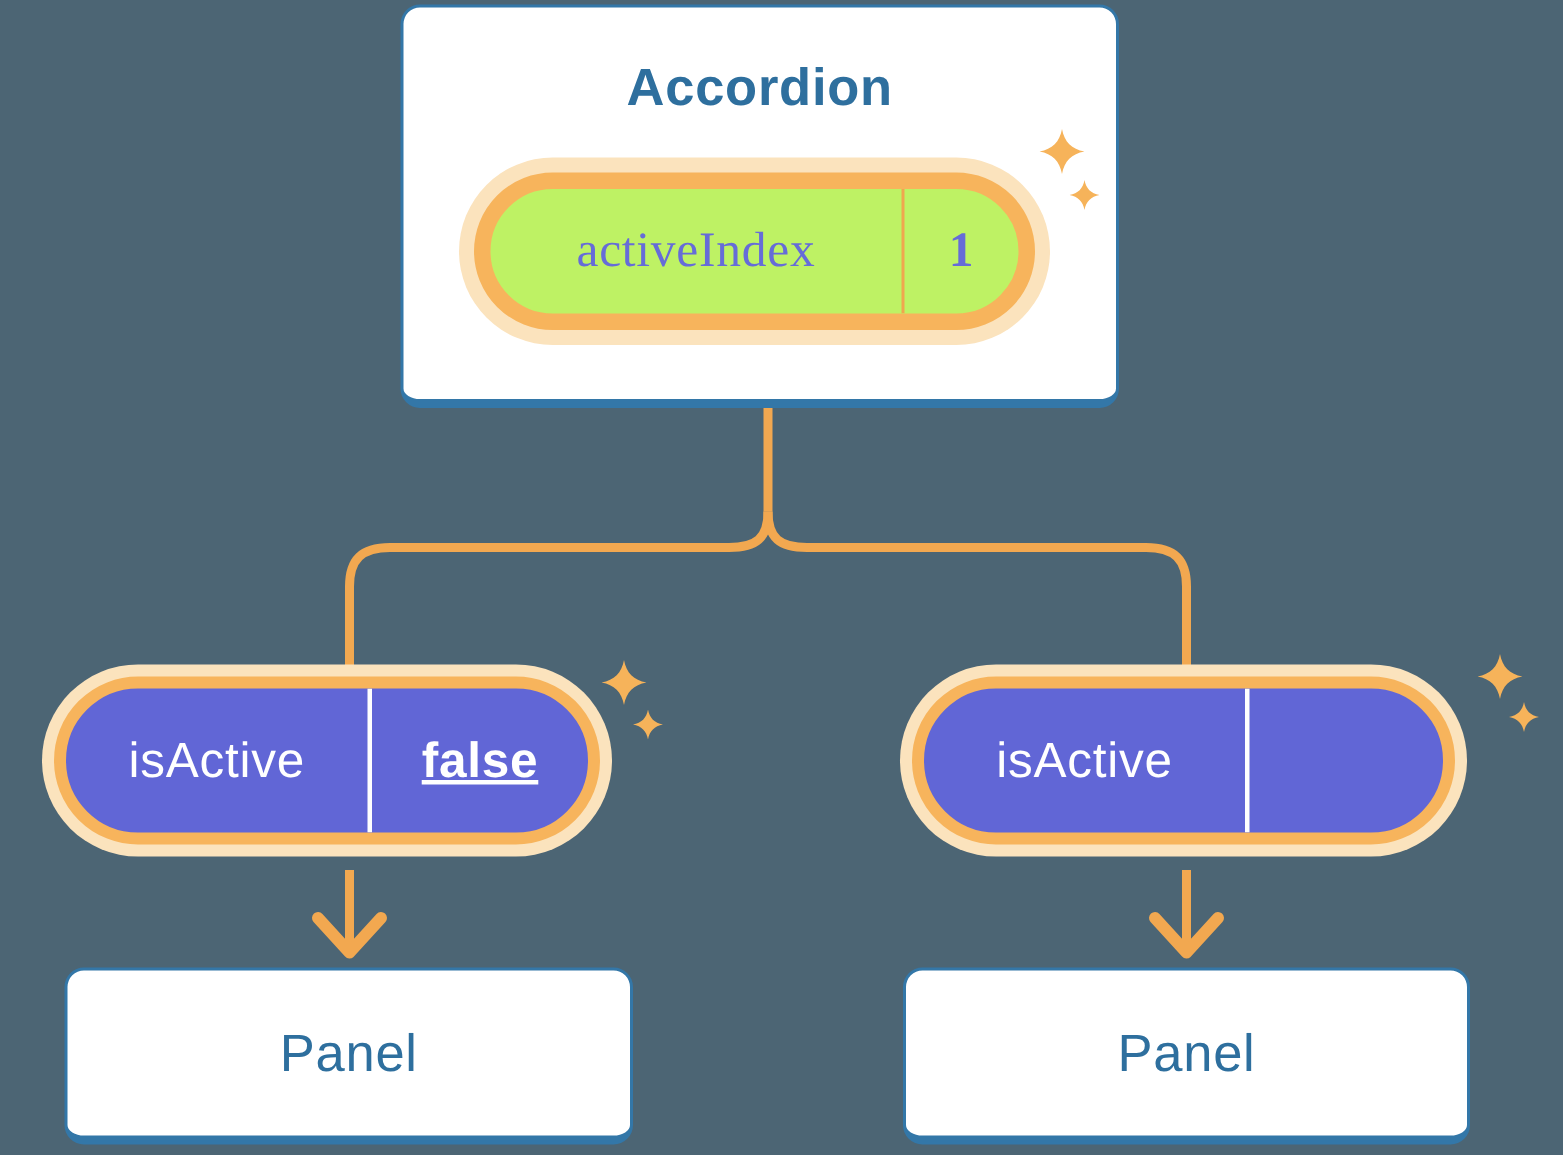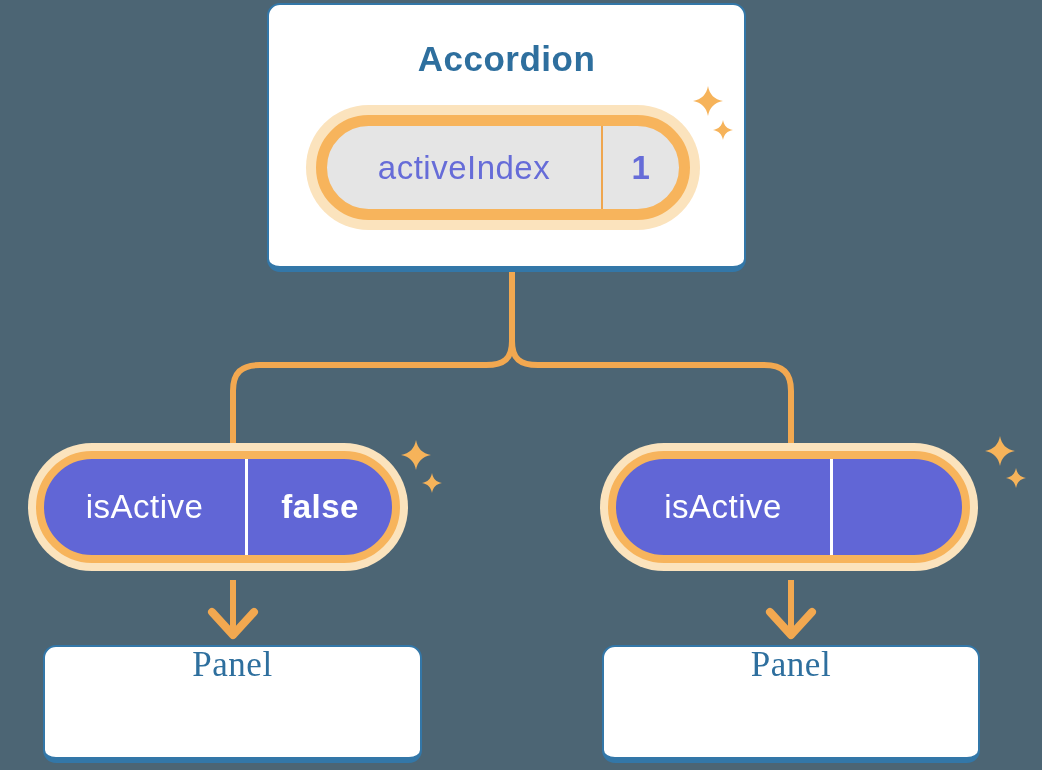--- a/index.html
+++ b/index.html
@@ -17,46 +17,46 @@
   .comp-box{
     position:absolute;background:#fff;border:2px solid var(--box-border-blue);
     border-bottom-width:6px;border-radius:13px;
   }
   .comp-title{
     color:var(--blue-text);font-size:35px;font-weight:600;letter-spacing:.5px;
     text-align:center;line-height:1;
   }
   .accordion-box{left:267px;top:3px;width:479px;height:269px;}
   .accordion-box .comp-title{margin-top:36px;}
-  .panel-box{display:flex;align-items:flex-start;justify-content:center;font-family:Liberation Serif, serif;}
+  .panel-box{display:flex;align-items:center;justify-content:center;}
   .panel-left{left:43px;top:645px;width:379px;height:118px;}
   .panel-right{left:602px;top:645px;width:378px;height:118px;}
   .panel-box .comp-title{font-weight:500;}
 
   
   .pill-glow{position:absolute;background:var(--glow-cream);border-radius:999px;}
   .pill{
     width:100%;height:100%;border-radius:999px;display:flex;align-items:stretch;
     border:8px solid var(--pill-border-orange);overflow:hidden;
   }
   .pill .seg{display:flex;align-items:center;justify-content:center;font-size:33px;letter-spacing:.5px;}
   .pill .val{font-weight:700;}
   .state-pill-wrap{left:306px;top:105px;width:394px;height:125px;padding:10px;}
-  .state-pill-wrap .pill{border-width:11px;background:#e5e5e5;color:var(--purple-text);}
+  .state-pill-wrap .pill{border-width:11px;background:#bef264;color:var(--purple-text);font-family:Liberation Serif, serif;}
   .state-pill-wrap .seg-name{width:274px;}
   .state-pill-wrap .divider{width:2px;background:var(--divider-orange);}
   .state-pill-wrap .seg-val{flex:1;}
   .prop-pill-wrap{top:443px;height:128px;padding:8px;}
   .prop-pill-wrap .pill{background:var(--pill-purple);color:#fff;}
   .prop-pill-wrap .divider{width:3px;background:#fff;}
   .prop-left{left:28px;width:380px;}
   .prop-left .seg-name{width:201px;}
   .prop-right{left:600px;width:378px;}
   .prop-right .seg-name{width:214px;}
-  .prop-pill-wrap .seg-val{flex:1;}
+  .prop-pill-wrap .seg-val{flex:1;text-decoration:underline;}
 
   .sparkle{position:absolute;}
 </style>
 </head>
 <body>
 
 <div class="stage">
 
   <svg class="layer" width="1042" height="770" viewBox="0 0 1042 770">
     <g fill="none" stroke="var(--line-orange,#F2A850)" stroke-width="6">

